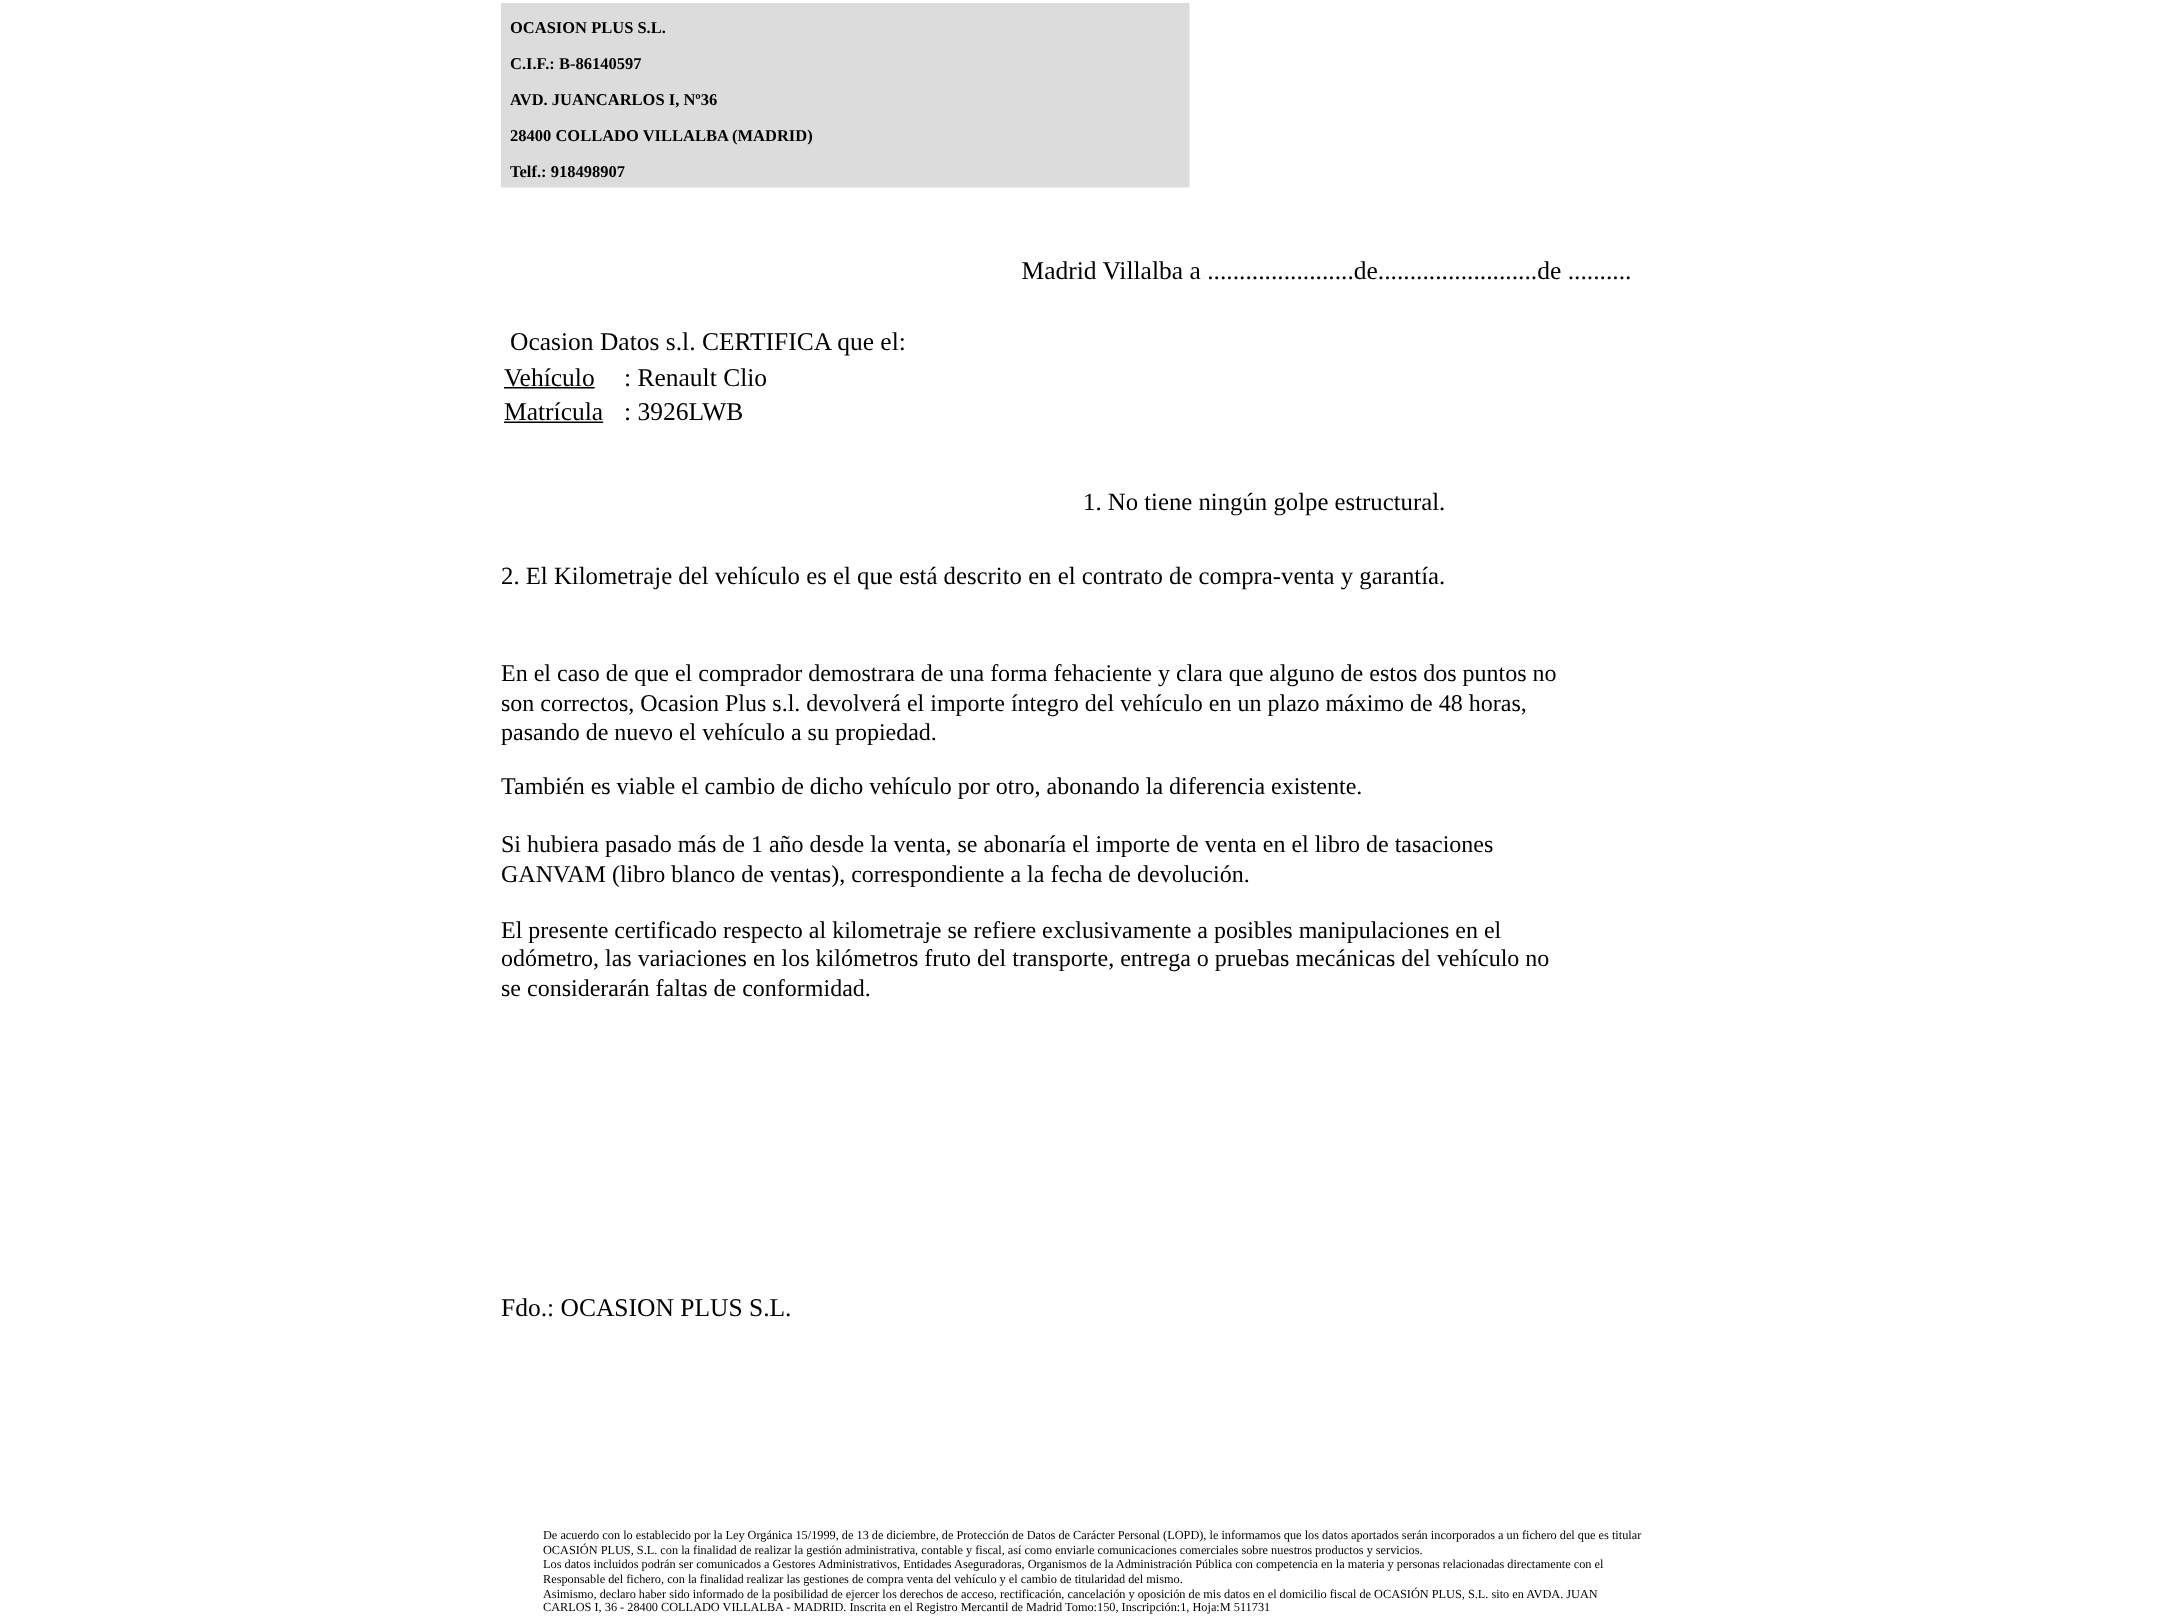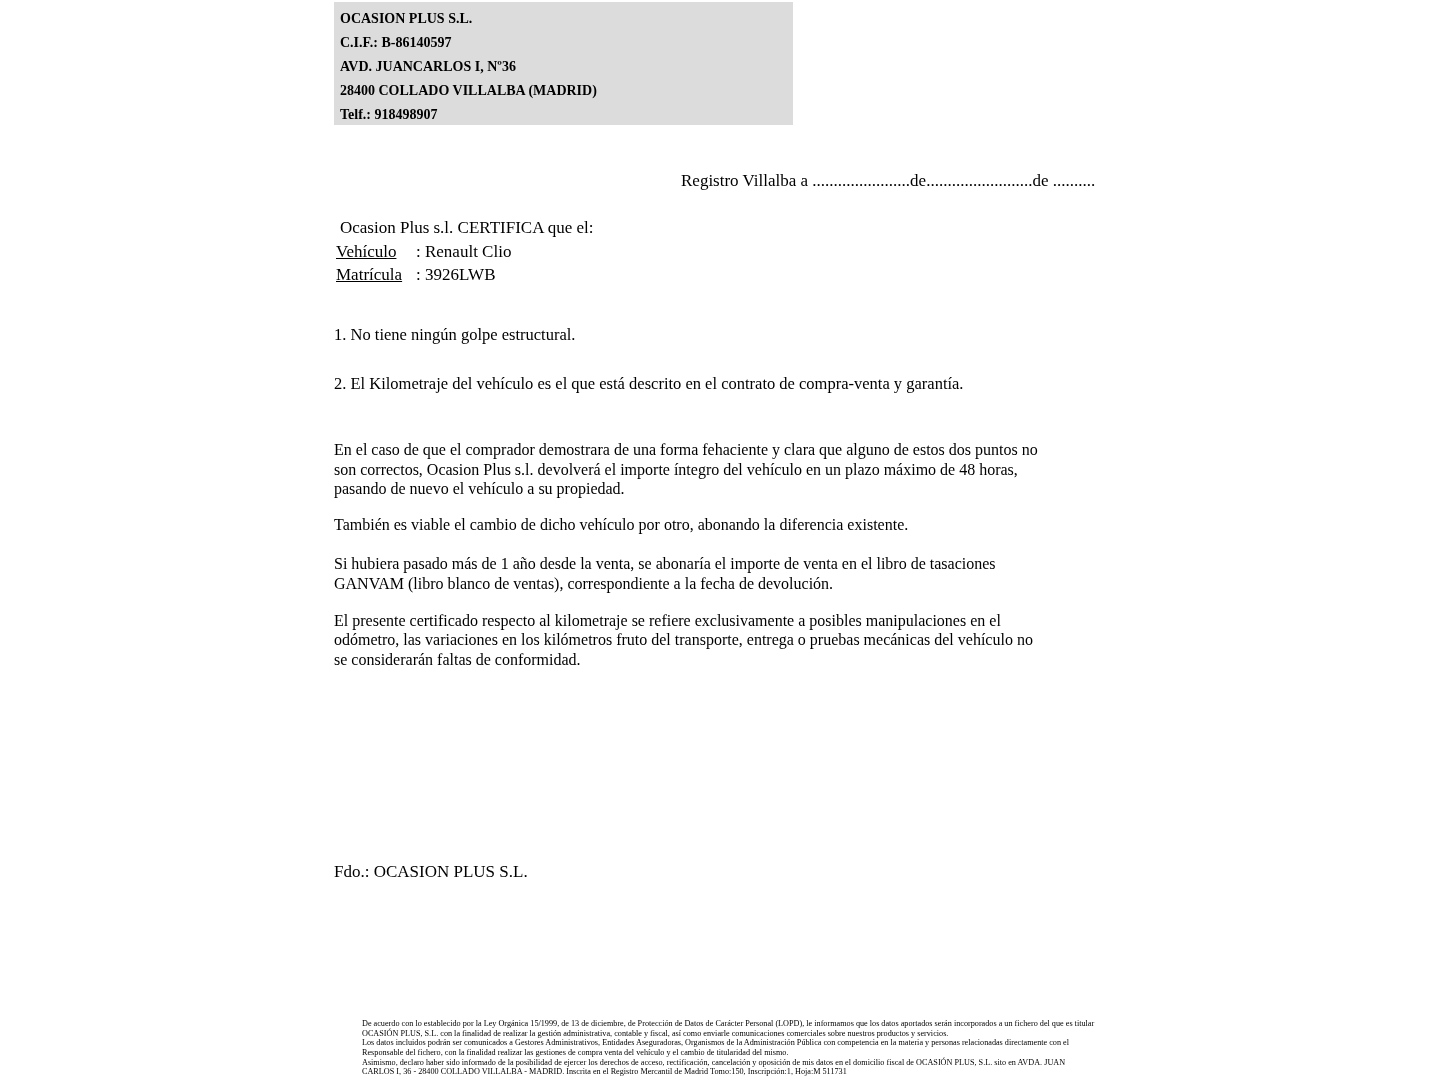--- a/index.html
+++ b/index.html
@@ -16,21 +16,21 @@
 
   
   .header-box {
     left: 334px; top: 2px;
     width: 459px; height: 123px;
     background: #dcdcdc;
     padding: 5px 0 0 6px;
   }
   .header-line {
     font-weight: bold;
-    font-size: 14px;
+    font-size: 11px;
     line-height: 24px;
     white-space: nowrap;
   }
 
   
   .date-line {
     left: 681px; top: 171px;
     font-size: 17px;
     white-space: nowrap;
   }
@@ -42,20 +42,21 @@
   }
   .cert-intro { line-height: 23.5px; padding-left: 4px; white-space: nowrap; }
   .cert-field { line-height: 23.5px; white-space: nowrap; }
   .cert-label-wrap { display: inline-block; min-width: 80px; }
   .cert-label { text-decoration: underline; }
 
   
   .points-block {
     left: 334px; top: 325px;
     font-size: 16.5px;
+    text-align: right;
   }
   .point { line-height: 20px; white-space: nowrap; }
   .point + .point { margin-top: 29px; }
 
   
   .paragraphs-block {
     left: 334px; top: 440px;
     font-size: 16px;
   }
   .para { margin-bottom: 16px; }
@@ -79,24 +80,24 @@
 <body>
 
 <div class="abs header-box">
   <div class="header-line">OCASION PLUS S.L.</div>
   <div class="header-line">C.I.F.: B-86140597</div>
   <div class="header-line">AVD. JUANCARLOS I, Nº36</div>
   <div class="header-line">28400 COLLADO VILLALBA (MADRID)</div>
   <div class="header-line">Telf.: 918498907</div>
 </div>
 
-<div class="abs date-line">Registro Villalba a .......................de.........................de ..........</div>
+<div class="abs date-line">Madrid Villalba a .......................de.........................de ..........</div>
 
 <div class="abs cert-block">
-  <div class="cert-intro">Ocasion Plus s.l. CERTIFICA que el:</div>
+  <div class="cert-intro">Ocasion Datos s.l. CERTIFICA que el:</div>
   <div class="cert-field">
     <span class="cert-label-wrap"><span class="cert-label">Vehículo</span></span><span>: </span><span>Renault Clio</span>
   </div>
   <div class="cert-field">
     <span class="cert-label-wrap"><span class="cert-label">Matrícula</span></span><span>: </span><span>3926LWB</span>
   </div>
 </div>
 
 <div class="abs points-block">
   <div class="point">1. No tiene ningún golpe estructural.</div>

